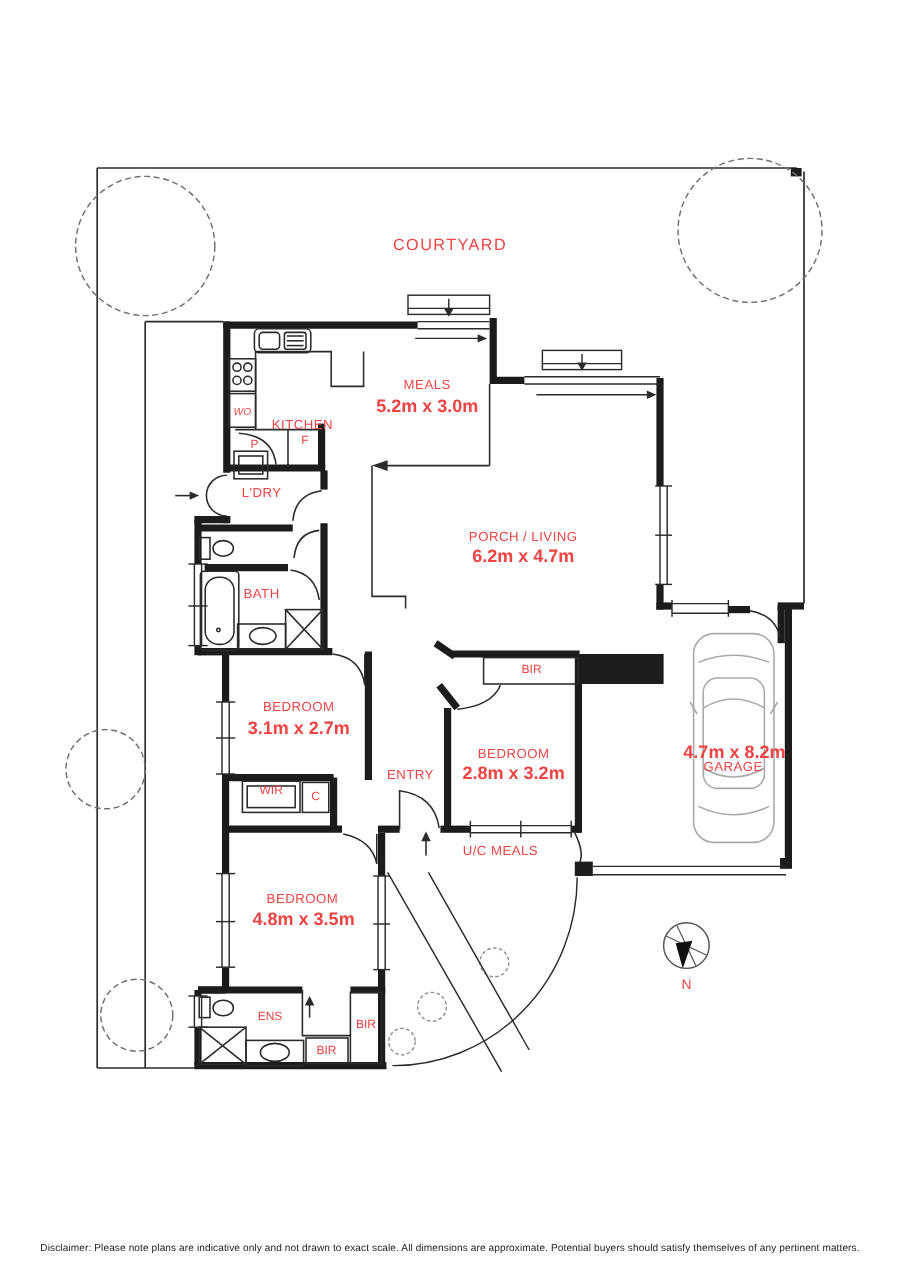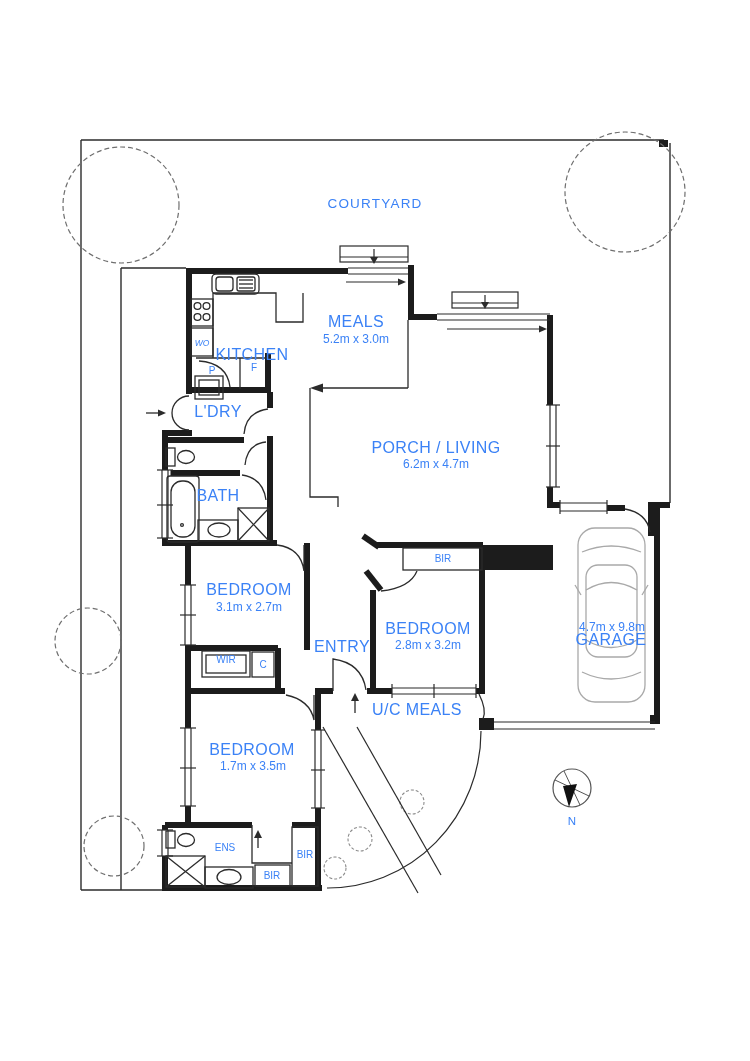--- a/index.html
+++ b/index.html
@@ -1,22 +1,22 @@
 <!DOCTYPE html>
 <html><head>
 <meta charset="utf-8">
 <style>
   html,body{margin:0;padding:0;background:#fff;}
   .canvas{position:relative;width:750px;height:1061px;background:#ffffff;overflow:hidden;
           font-family:"Liberation Sans", sans-serif;color:#111;}
   svg{position:absolute;left:0;top:0;}
-  .lbl{position:absolute;transform:translate(-50%,-50%);white-space:nowrap;color:#3b82f6;
+  .lbl{position:absolute;transform:translate(-50%,-50%);white-space:nowrap;color:#ef4444;
        font-family:"Liberation Sans", sans-serif;line-height:1;}
-  .room{font-size:16px;letter-spacing:.4px;}
-  .dims{font-size:12px;}
+  .room{font-size:11px;letter-spacing:.4px;}
+  .dims{font-size:15px;font-weight:bold;}
   .sm{font-size:10px;}
   .tiny{font-size:8.5px;font-style:italic;}
   .courtyard{font-size:13.5px;letter-spacing:1.2px;}
   .north{font-size:11.5px;}
   .disc{font-size:8.4px;color:#1c1c1c;letter-spacing:.1px;}
 </style>
 </head>
 <body>
 
 <div class="canvas">
@@ -313,32 +313,33 @@
 <div class="lbl room" style="left:436px;top:448px">PORCH / LIVING</div>
 <div class="lbl dims" style="left:436px;top:464px">6.2m x 4.7m</div>
 <div class="lbl room" style="left:218px;top:412px">L'DRY</div>
 <div class="lbl room" style="left:218px;top:496px">BATH</div>
 <div class="lbl room" style="left:249px;top:590px">BEDROOM</div>
 <div class="lbl dims" style="left:249px;top:607px">3.1m x 2.7m</div>
 <div class="lbl room" style="left:342px;top:647px">ENTRY</div>
 <div class="lbl room" style="left:428px;top:629px">BEDROOM</div>
 <div class="lbl dims" style="left:428px;top:645px">2.8m x 3.2m</div>
 <div class="lbl room" style="left:611px;top:640px">GARAGE</div>
-<div class="lbl dims" style="left:612px;top:627px">4.7m x 9.8m</div>
+<div class="lbl dims" style="left:612px;top:627px">4.7m x 8.2m</div>
 <div class="lbl room" style="left:417px;top:710px">U/C MEALS</div>
 <div class="lbl room" style="left:252px;top:750px">BEDROOM</div>
-<div class="lbl dims" style="left:253px;top:766px">1.7m x 3.5m</div>
+<div class="lbl dims" style="left:253px;top:766px">4.8m x 3.5m</div>
 <div class="lbl sm" style="left:225px;top:848px">ENS</div>
 
 <div class="lbl sm" style="left:226px;top:660px">WIR</div>
 <div class="lbl sm" style="left:263px;top:665px">C</div>
 <div class="lbl sm" style="left:443px;top:559px">BIR</div>
 <div class="lbl sm" style="left:272px;top:876px">BIR</div>
 <div class="lbl sm" style="left:305px;top:855px">BIR</div>
 
 <div class="lbl tiny" style="left:202px;top:343px">WO</div>
 <div class="lbl sm" style="left:212px;top:371px">P</div>
 <div class="lbl sm" style="left:254px;top:368px">F</div>
 
 <div class="lbl north" style="left:572px;top:822px">N</div>
 
+<div class="lbl disc" style="left:375px;top:1040px">Disclaimer: Please note plans are indicative only and not drawn to exact scale. All dimensions are approximate. Potential buyers should satisfy themselves of any pertinent matters.</div>
 
 </div>
 
 </body></html>

